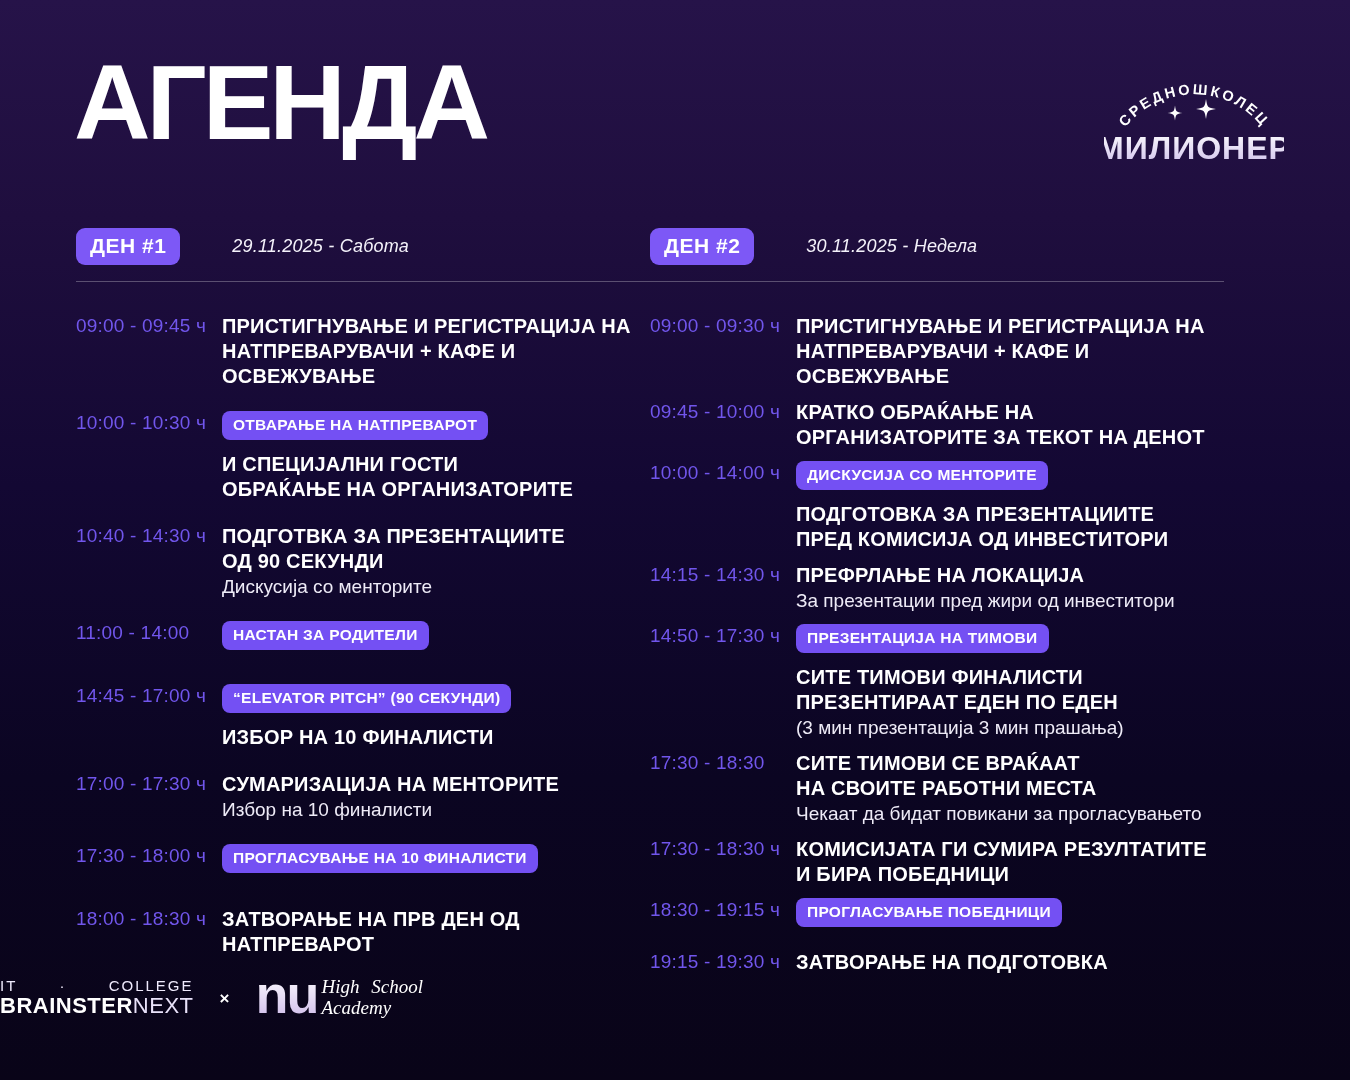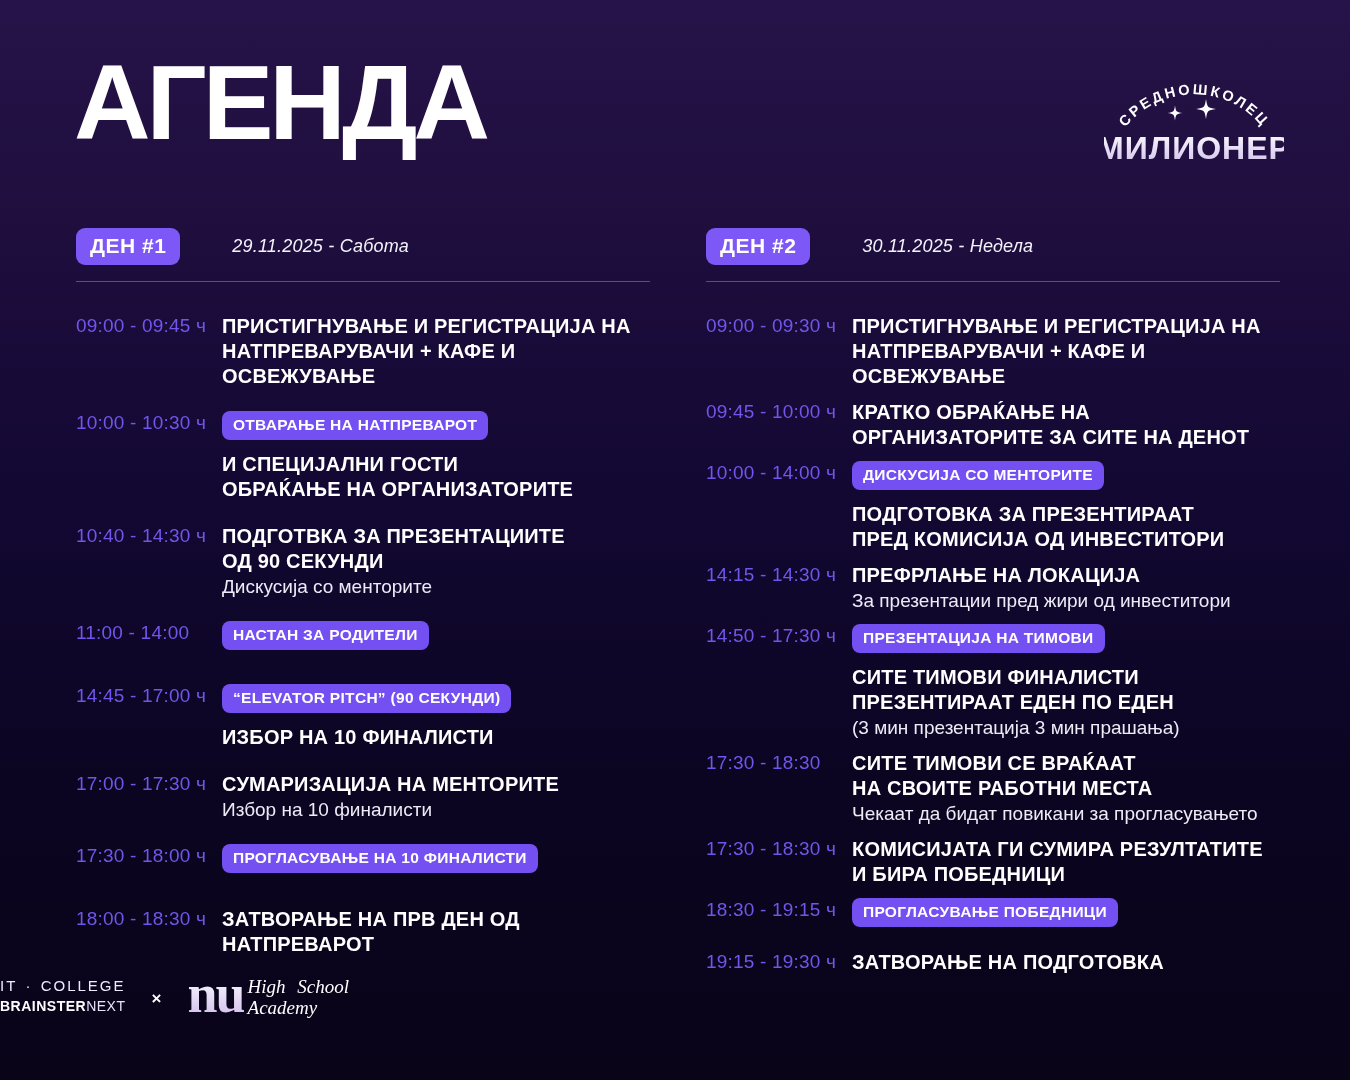--- a/index.html
+++ b/index.html
@@ -12,21 +12,21 @@
   .page{position:relative;width:1350px;height:1080px;}
 
   
   .page-title{
     position:absolute;left:74px;top:44px;margin:0;
     font-size:106px;font-weight:700;letter-spacing:-4px;line-height:1.1;color:#fff;
   }
   .brand{position:absolute;right:66px;top:60px;width:180px;height:108px;}
 
   
-  .columns{position:absolute;left:76px;top:228px;display:flex;gap:56px;}
+  .columns{position:absolute;left:76px;top:228px;display:flex;}
   .day-col{width:574px;}
   .day-head{display:flex;align-items:center;}
   .day-badge{
     display:inline-block;background:#7d58f6;color:#fff;
     font-size:21px;font-weight:700;letter-spacing:.5px;
     padding:6px 14px 7px;border-radius:9px;
   }
   .day-date{margin-left:52px;font-style:italic;font-size:18px;color:#f4f2fa;letter-spacing:.2px;}
   .day-divider{margin:16px 0 32px;border:none;border-top:1px solid rgba(255,255,255,.28);height:0;}
 
@@ -49,27 +49,27 @@
 
   
   .footer{
     position:absolute;left:0;top:972px;width:1350px;
     display:flex;align-items:center;
   }
   .bn-logo{display:inline-block;}
   .bn-top{display:flex;justify-content:space-between;align-items:center;
     font-size:15px;letter-spacing:2px;color:#efeafd;line-height:17px;}
   .bn-dot{font-size:15px;}
-  .bn-bottom{font-size:14px;letter-spacing:.5px;line-height:24px;white-space:nowrap;}
+  .bn-bottom{font-size:22px;letter-spacing:.5px;line-height:24px;white-space:nowrap;}
   .bn-bold{font-weight:700;color:#fff;}
   .bn-light{font-weight:400;color:#e9e2fa;}
   .x-sep{margin:0 26px;font-size:17px;font-weight:700;color:#fff;align-self:center;padding-top:4px;}
   .nu-logo{display:flex;align-items:center;}
   .nu-mark{
-    font-family:Liberation Serif, serif;
+    font-family:Liberation Sans, sans-serif;
     font-size:54px;font-weight:700;letter-spacing:-2px;line-height:44px;
     background:linear-gradient(180deg,#ffffff 0%,#cdb9ea 100%);
     -webkit-background-clip:text;background-clip:text;color:transparent;
     padding-bottom:6px;
   }
   .nu-text{
     margin-left:4px;
     font-family:"Liberation Serif","DejaVu Serif",serif;font-style:italic;
     font-size:19px;line-height:21px;color:#fff;word-spacing:7px;
   }
@@ -214,32 +214,32 @@
 
     </div>
   </div>
 
   <div class="row">
     <div class="time">09:45 - 10:00 ч</div>
     <div class="content">
 
       <div class="titles">
                 <div>КРАТКО ОБРАЌАЊЕ НА</div>
-                <div>ОРГАНИЗАТОРИТЕ ЗА СИТЕ НА ДЕНОТ</div>
+                <div>ОРГАНИЗАТОРИТЕ ЗА ТЕКОТ НА ДЕНОТ</div>
               </div>
 
     </div>
   </div>
 
   <div class="row">
     <div class="time">10:00 - 14:00 ч</div>
     <div class="content">
       <span class="tag">ДИСКУСИЈА СО МЕНТОРИТЕ</span>
       <div class="titles">
-                <div>ПОДГОТОВКА ЗА ПРЕЗЕНТИРААТ</div>
+                <div>ПОДГОТОВКА ЗА ПРЕЗЕНТАЦИИТЕ</div>
                 <div>ПРЕД КОМИСИЈА ОД ИНВЕСТИТОРИ</div>
               </div>
       
     </div>
   </div>
 
   <div class="row">
     <div class="time">14:15 - 14:30 ч</div>
     <div class="content">
 

